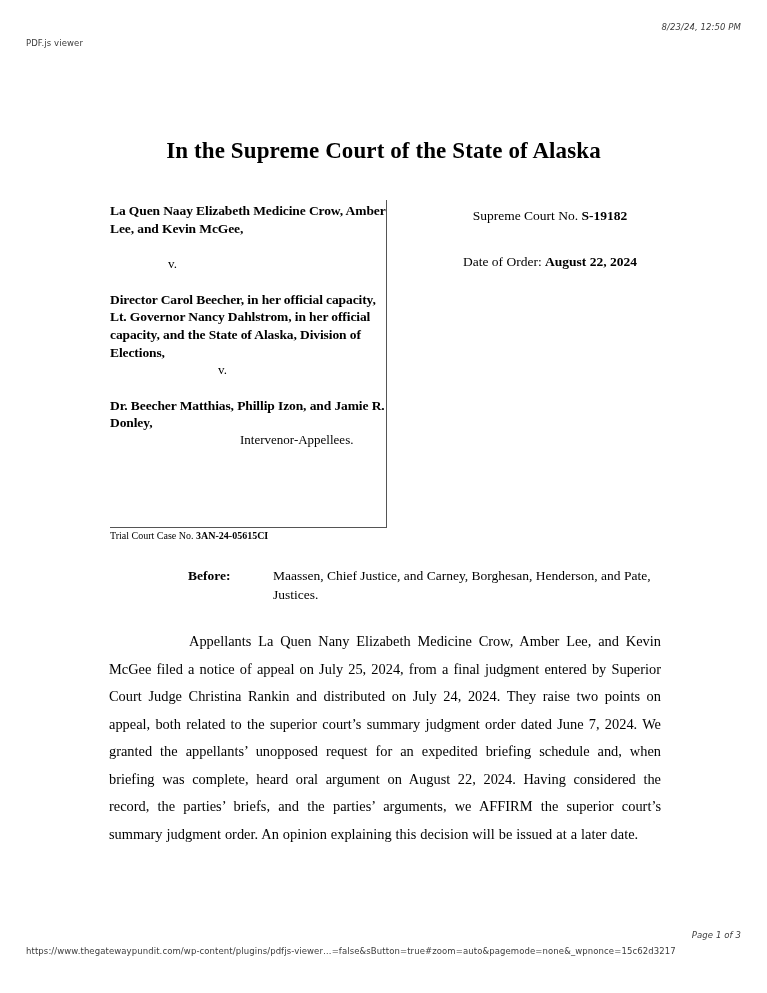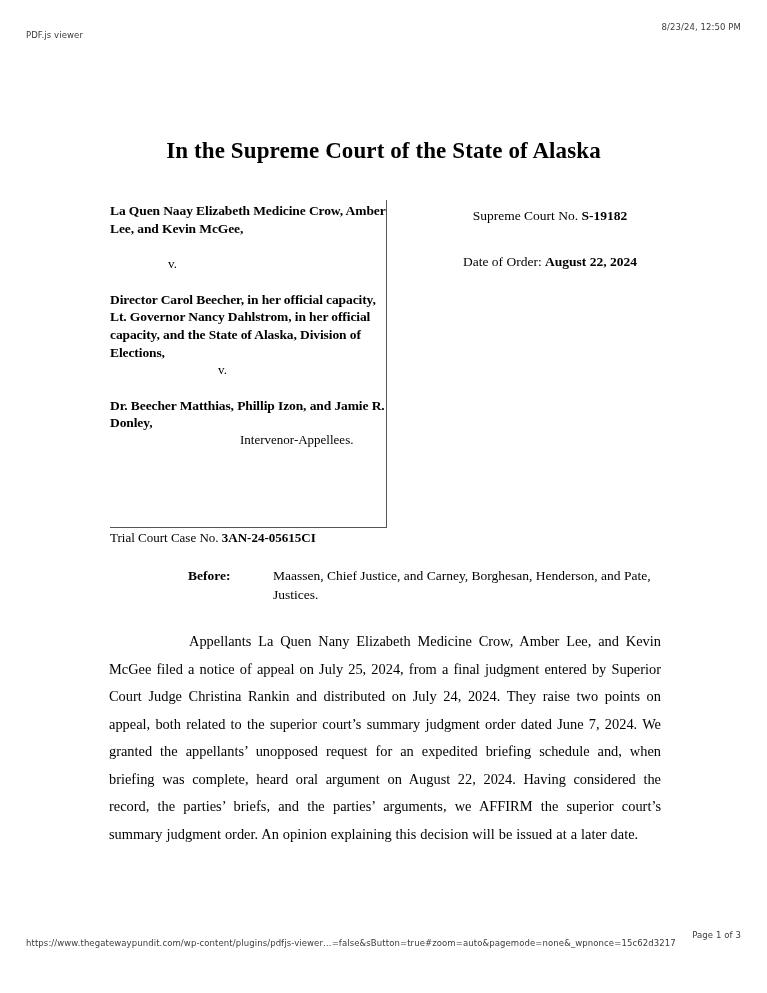--- a/index.html
+++ b/index.html
@@ -24,28 +24,29 @@
     font-family: "DejaVu Sans", "Liberation Sans", sans-serif;
     font-size: 8.5px;
     color: #3b3b3b;
     letter-spacing: 0.1px;
   }
   .print-header { top: 22px; }
   .print-footer { top: 930px; }
   .chrome-left {
     position: absolute;
     left: 26px;
-    top: 8px;
+    top: 16px;
     white-space: nowrap;
   }
   .chrome-right {
     position: absolute;
     right: 26px;
     top: 0;
     white-space: nowrap;
+    font-style: italic;
   }
 
   
   .page {
     position: absolute;
     left: 0;
     top: 0;
     width: 767px;
     height: 993px;
   }
@@ -103,21 +104,21 @@
     line-height: 1.3;
     padding-left: 58px;
   }
   .v-line.tight { padding-left: 108px; }
   .gap-sm { height: 18px; }
 
   .trial-case {
     position: absolute;
     left: 110px;
     top: 530px;
-    font-size: 13px;
+    font-size: 10px;
     white-space: nowrap;
   }
   .trial-case b { font-weight: bold; }
 
   
   .right-col {
     position: absolute;
     left: 400px;
     top: 208px;
     width: 300px;

